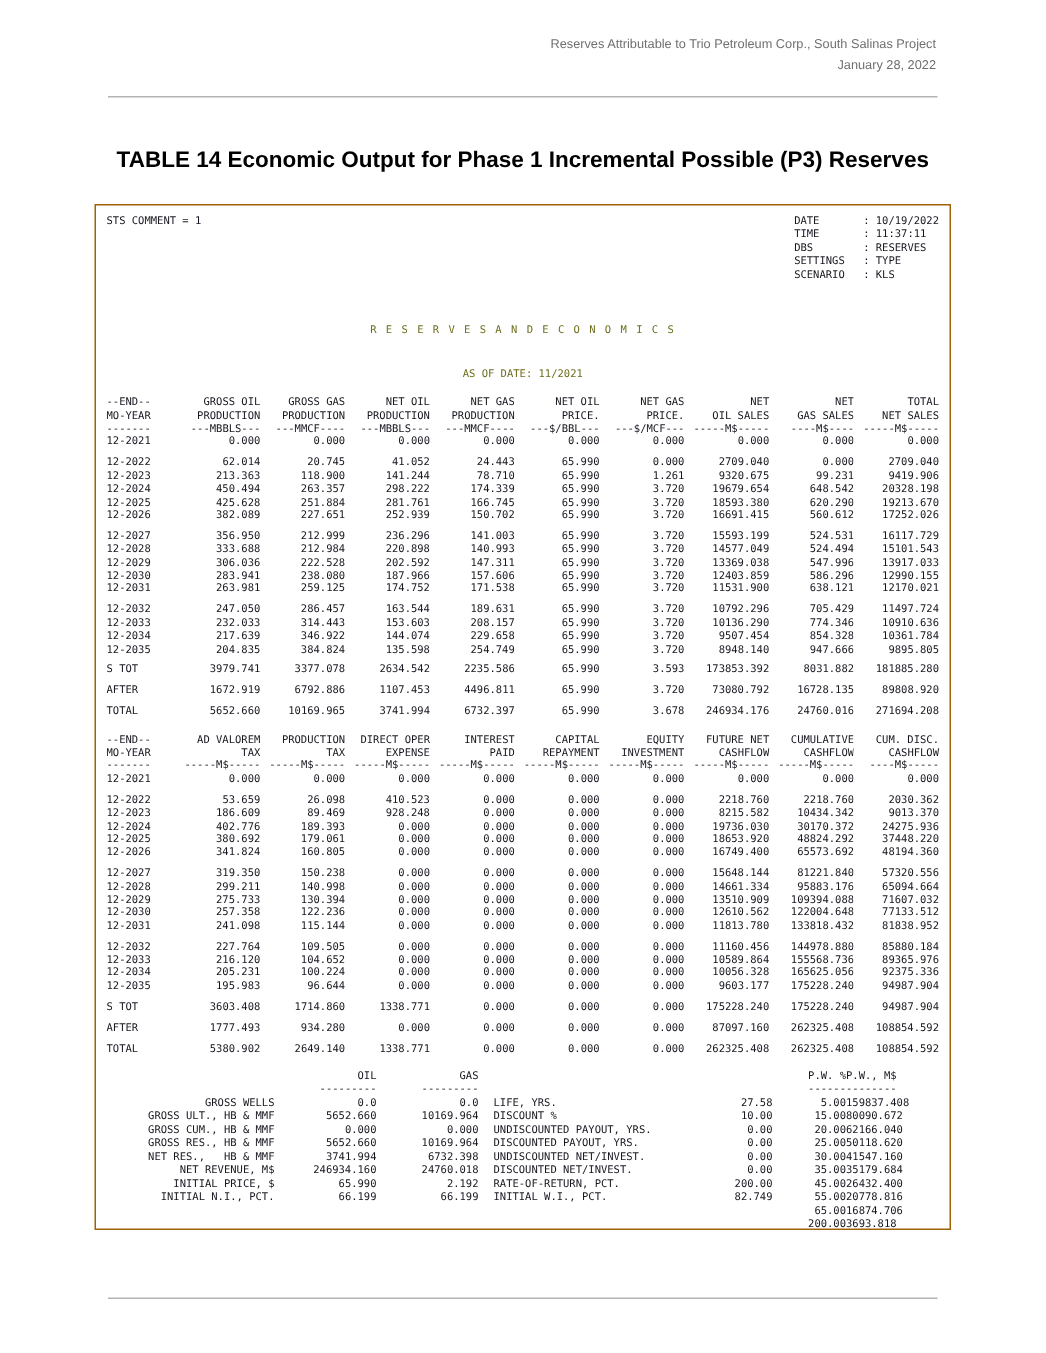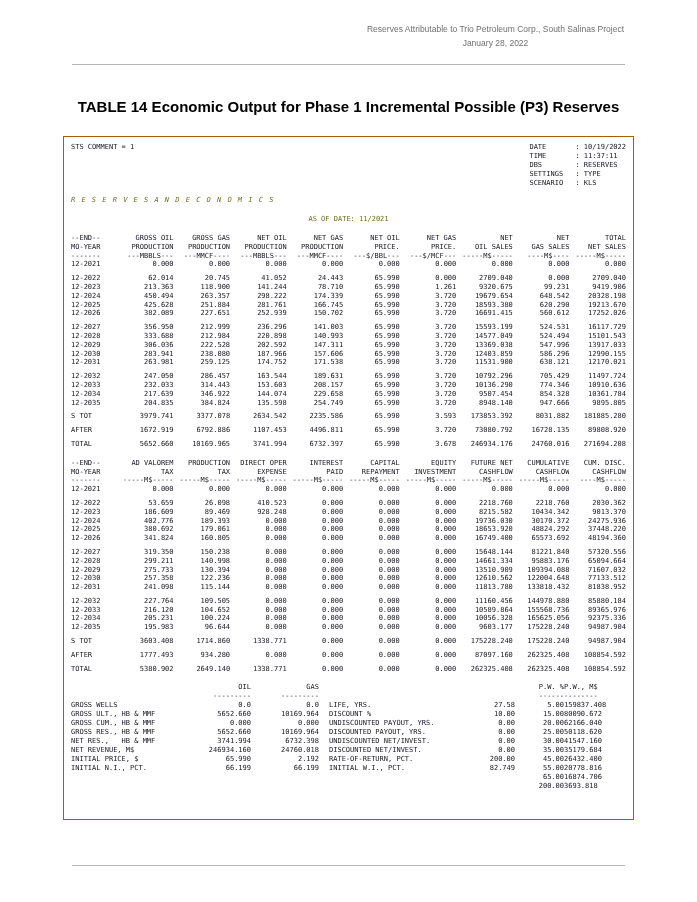--- a/index.html
+++ b/index.html
@@ -1,42 +1,42 @@
 <!DOCTYPE html>
 <html><head>
 <meta charset="utf-8">
 <style>
   * { margin:0; padding:0; box-sizing:border-box; }
   html,body { background:#ffffff; }
   body { width:697px; height:902px; position:relative; font-family:"Liberation Sans", sans-serif; }
   .page { position:absolute; inset:0; background:#ffffff; overflow:hidden; }
 
-  .doc-header { position:absolute; top:22px; right:73px; text-align:center; font-size:8.5px; color:#6f6f6f; line-height:14px; }
+  .doc-header { position:absolute; top:22px; right:73px; text-align:right; font-size:8.5px; color:#6f6f6f; line-height:14px; }
   .rule { border-top:1px solid #b3b3b3; }
   .rule-top { position:absolute; top:64px; left:72px; right:72px; }
   .doc-title { position:absolute; top:98px; left:0; right:0; text-align:center; font-size:15px; font-weight:bold; color:#000000; }
 
   .report { position:absolute; left:63px; top:136px; width:571px; height:684px; border:1px solid #a16207;
             padding:6px 7px; font-family:"DejaVu Sans Mono", monospace; font-size:7px; color:#16161f; line-height:9px; }
   .report-top { display:flex; justify-content:space-between; }
   .meta-line { display:flex; white-space:pre; }
   .meta-label { display:inline-block; width:46px; }
-  .report-heading { text-align:left; margin-top:8px; letter-spacing:1px; color:#6e6e1e;font-style:italic; }
-  .report-asof { text-align:center; margin-top:10px; color:#6e6e1e; }
+  .report-heading { text-align:center; margin-top:28px; letter-spacing:1px; color:#6e6e1e; }
+  .report-asof { text-align:center; margin-top:20px; color:#6e6e1e; }
 
   table.econ { width:100%; border-collapse:collapse; table-layout:fixed; margin-top:10px; }
   table.econ th, table.econ td { font-weight:normal; text-align:right; padding:0; font-size:7px; line-height:8.8px; white-space:nowrap; overflow:hidden; }
   table.econ th:first-child, table.econ td:first-child { text-align:left; width:46px; }
   table.econ tr.spacer td { height:5px; line-height:5px; }
 
   .summary { display:flex; margin-top:10px; }
   .sum-col table { border-collapse:collapse; }
   .sum-col td, .sum-col th { font-weight:normal; font-size:7px; line-height:9px; padding:0; white-space:pre; }
   .sum-left { width:248px; }
-  .sum-left td.lbl { width:112px; text-align:left; }
+  .sum-left td.lbl { width:112px; text-align:right; }
   .sum-left td.num, .sum-left th.num { width:68px; text-align:right; }
   .sum-mid { width:186px; margin-left:10px; margin-top:18px; }
   .sum-mid td.lbl { width:140px; text-align:left; }
   .sum-mid td.num { width:46px; text-align:right; }
   .sum-right { width:104px; margin-left:7px; }
   .sum-right td.pct, .sum-right th.pct { width:42px; text-align:right; }
   .sum-right td.num, .sum-right th.num { width:62px; text-align:left; }
 
   .rule-bottom { position:absolute; bottom:36px; left:72px; right:72px; }
   .footer-row { position:absolute; bottom:16px; left:72px; right:72px; display:flex; justify-content:space-between;

